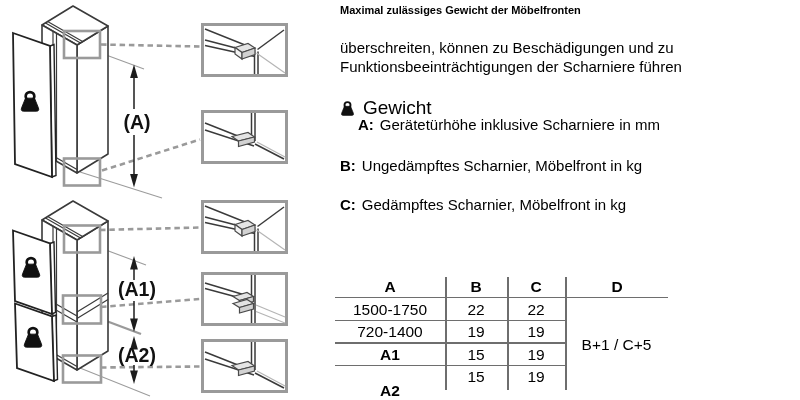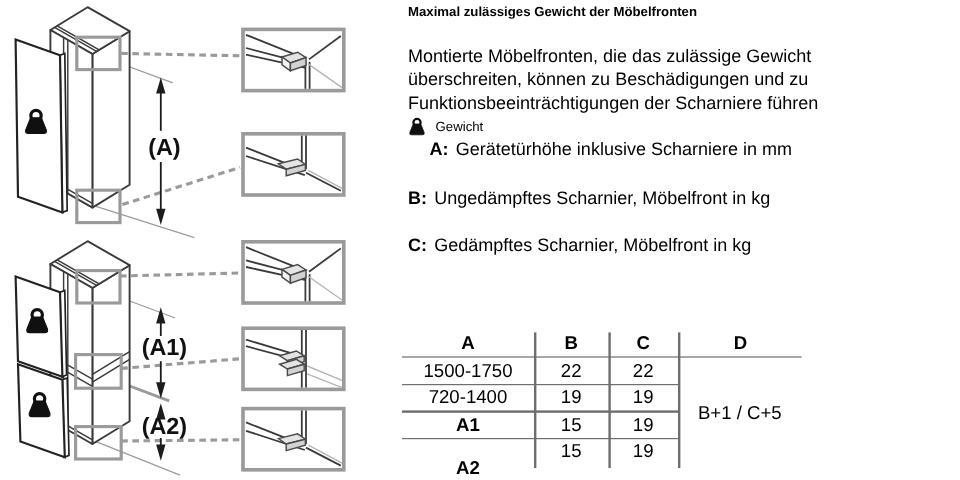--- a/index.html
+++ b/index.html
@@ -8,21 +8,21 @@
     font-family:"Liberation Sans","DejaVu Sans",sans-serif;
     -webkit-font-smoothing:antialiased;
   }
   .page{position:relative;width:800px;height:400px;overflow:hidden;background:#fff;}
 
   
   .title{position:absolute;left:340px;top:4px;font-size:11px;font-weight:bold;white-space:nowrap;}
   .intro{position:absolute;left:340px;top:38px;font-size:15px;line-height:19.3px;white-space:nowrap;}
   .leg{position:absolute;left:340px;font-size:15px;white-space:nowrap;}
   .leg .k{font-weight:bold;margin-right:6px;}
-  .leg-weight{position:absolute;left:340px;top:97px;display:flex;align-items:center;gap:8px;font-size:11px;justify-content:space-between;}
+  .leg-weight{position:absolute;left:340px;top:97px;display:flex;align-items:center;gap:8px;font-size:19px;justify-content:space-between;}
   .leg-a{top:116px;margin-left:18px;}
   .leg-b{top:156.5px;}
   .leg-c{top:196px;}
   .leg-d{top:235px;}
 
   
   .tbl{position:absolute;left:335px;top:277px;width:333px;height:118px;font-size:15.5px;}
   .tbl .cell{position:absolute;text-align:center;line-height:21px;height:21px;}
   .tbl .hdr{font-weight:bold;line-height:19px;height:19px;}
   .tbl .b{font-weight:bold;}
@@ -221,21 +221,20 @@
 
       <use href="#det-top" x="201" y="200"></use>
       <use href="#det-mid" x="201" y="272"></use>
       <use href="#det-bot" x="201" y="339"></use>
     </g>
   </svg>
 
   <div class="title">Maximal zulässiges Gewicht der Möbelfronten</div>
 
   <div class="intro">
-    <div>Montierte Möbelfronten, die das zulässige Gewicht</div>
     <div>überschreiten, können zu Beschädigungen und zu</div>
     <div>Funktionsbeeinträchtigungen der Scharniere führen</div>
   </div>
 
   <div class="leg-weight">
     <svg width="15" height="17" viewBox="-12 -15.5 24 25">
       <use href="#kb"></use>
     </svg>
     <span>Gewicht</span>
   </div>

